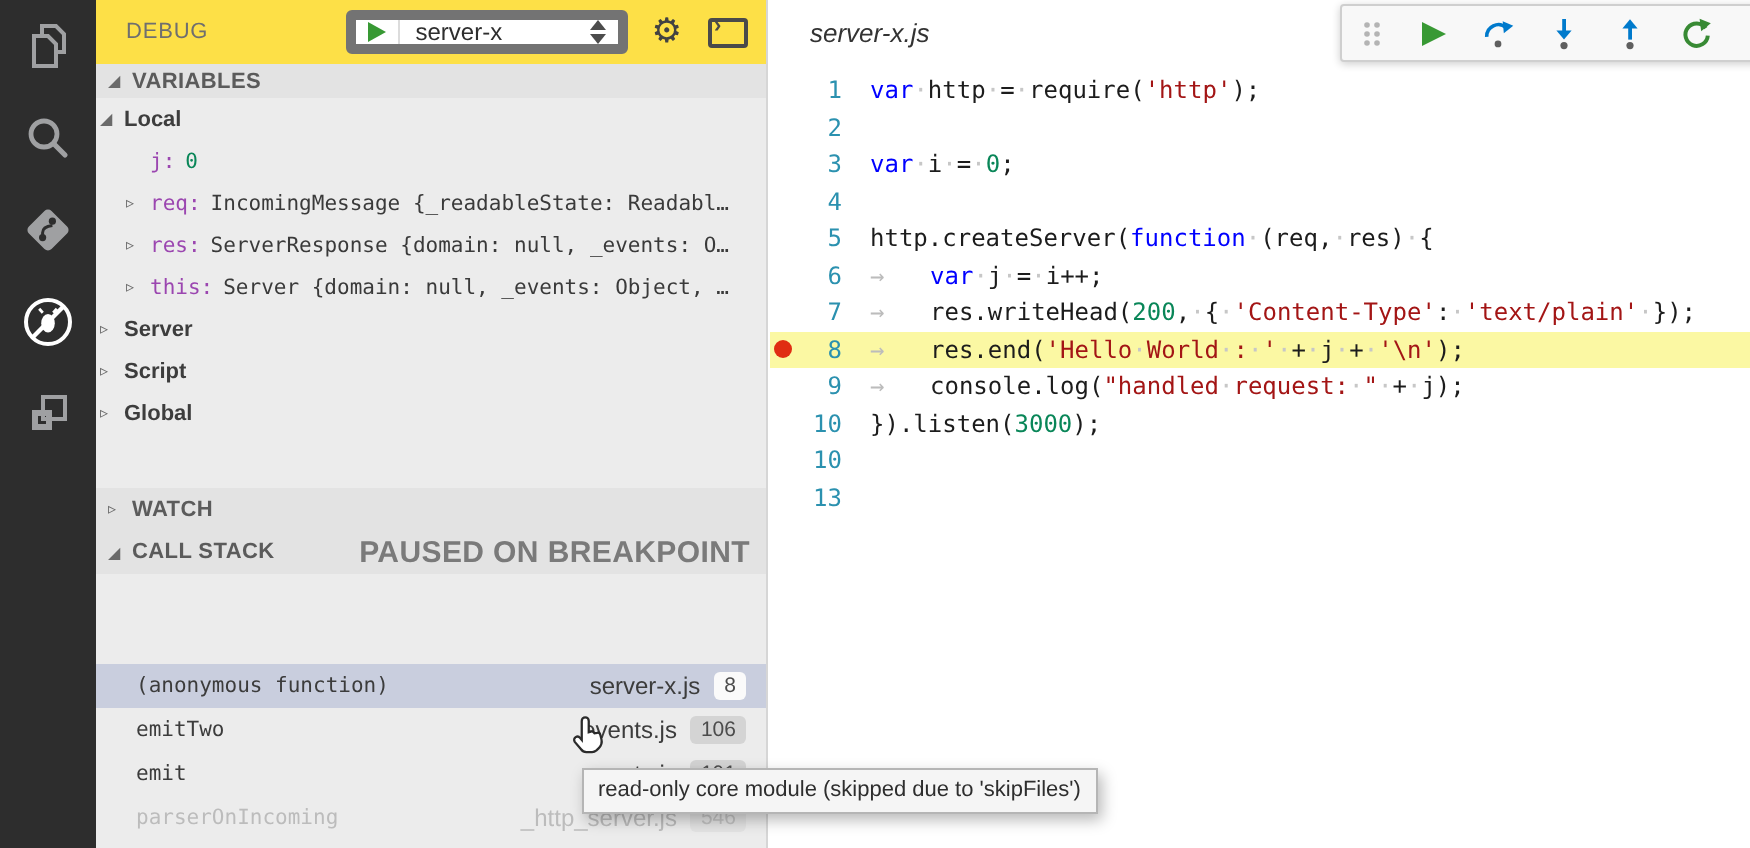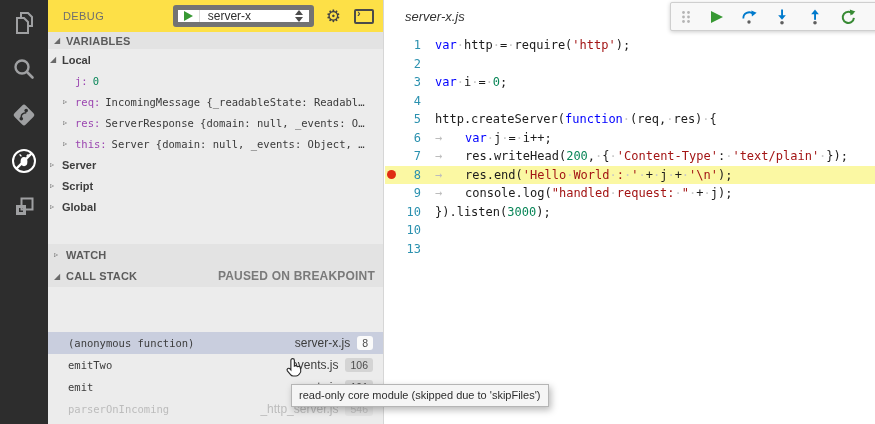--- a/index.html
+++ b/index.html
@@ -44,21 +44,21 @@
   .sh-stack { height:22px; }
   .tw { width:12px; flex:none; font-size:8px; color:#6a6a6a; font-family:"DejaVu Sans",sans-serif; }
 
   .var-row { height:21px; display:flex; align-items:center; white-space:nowrap; overflow:hidden;
              font-family:"DejaVu Sans Mono",monospace; font-size:10.5px; cursor:pointer; }
   .vname { color:var(--variable-name,#9b46b0); }
   .vvalue { color:#3a3a3a; margin-left:5px; }
   .vvalue.number { color:var(--number,#098658); }
   .scope-label { font-family:"Liberation Sans",sans-serif; font-size:11px; font-weight:bold; color:#3d3d3d; }
 
-  .cs-status { margin-left:auto; font-size:12px; font-weight:bold; color:#7a7a7a; letter-spacing:.2px; }
+  .cs-status { margin-left:auto; font-size:15px; font-weight:bold; color:#7a7a7a; letter-spacing:.2px; }
   .frame { height:22px; display:flex; align-items:center; padding:0 10px 0 20px;
            white-space:nowrap; cursor:pointer; }
   .frame-name { font-family:"DejaVu Sans Mono",monospace; font-size:10.5px; color:#3c3c3c; }
   .frame-file { margin-left:auto; font-size:12px; color:#3c3c3c; }
   .badge { margin-left:7px; background:#d4d4d4; border-radius:3px; padding:1px 5px;
            font-size:10.5px; color:#4c4c4c; min-width:12px; text-align:center; }
   .frame.selected { background:var(--selected-frame-bg,#c9cede);margin-top:45px; }
   .frame.selected .badge { background:#fafafa; }
   .frame.dimmed .frame-name, .frame.dimmed .frame-file { color:#bcbcbc; }
   .frame.dimmed .badge { background:#e3e3e3; color:#c2c2c2; }

